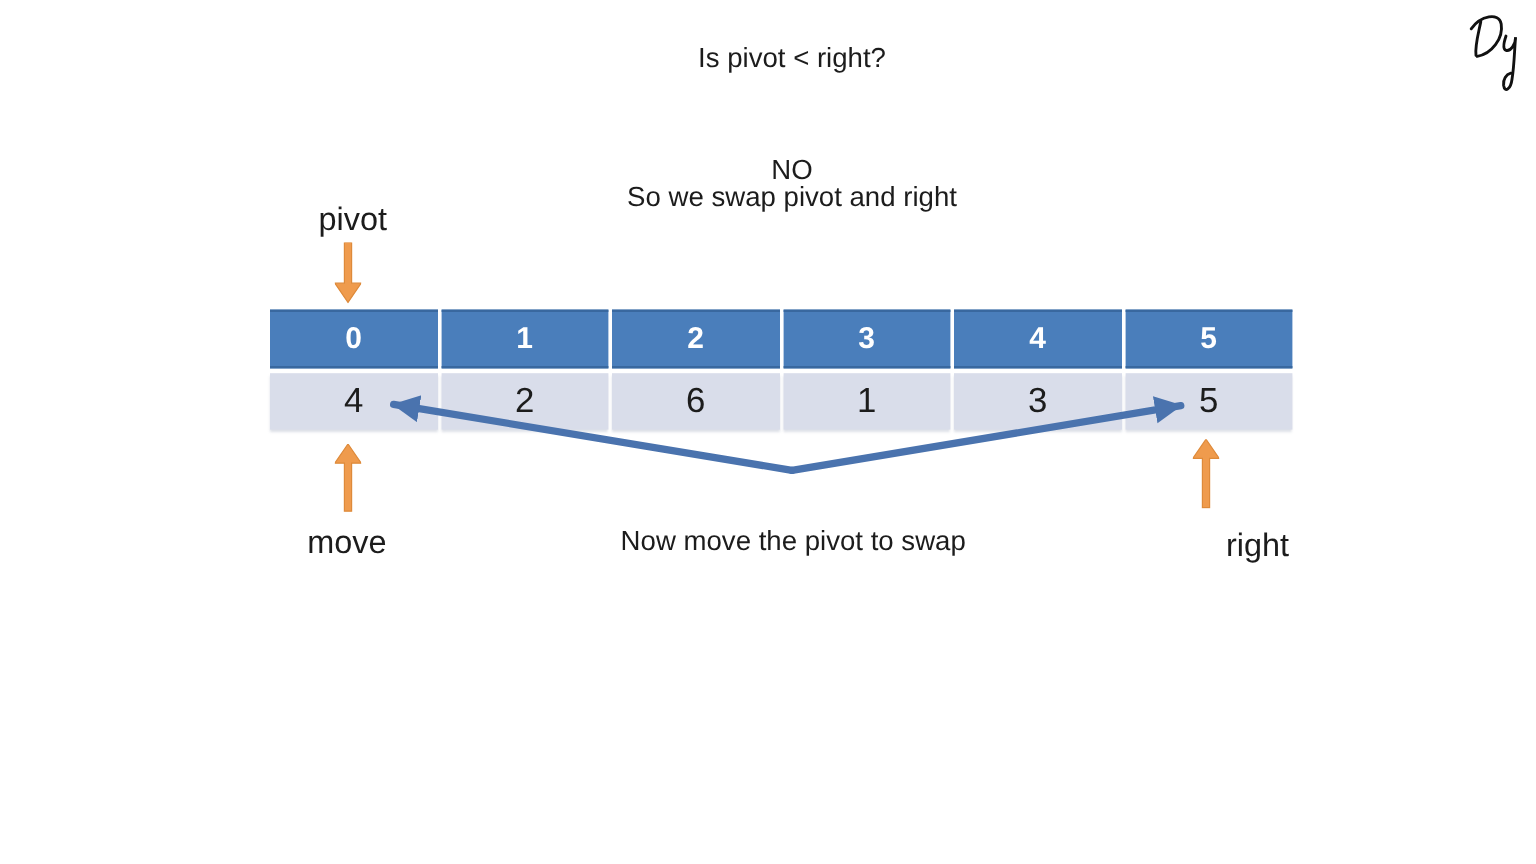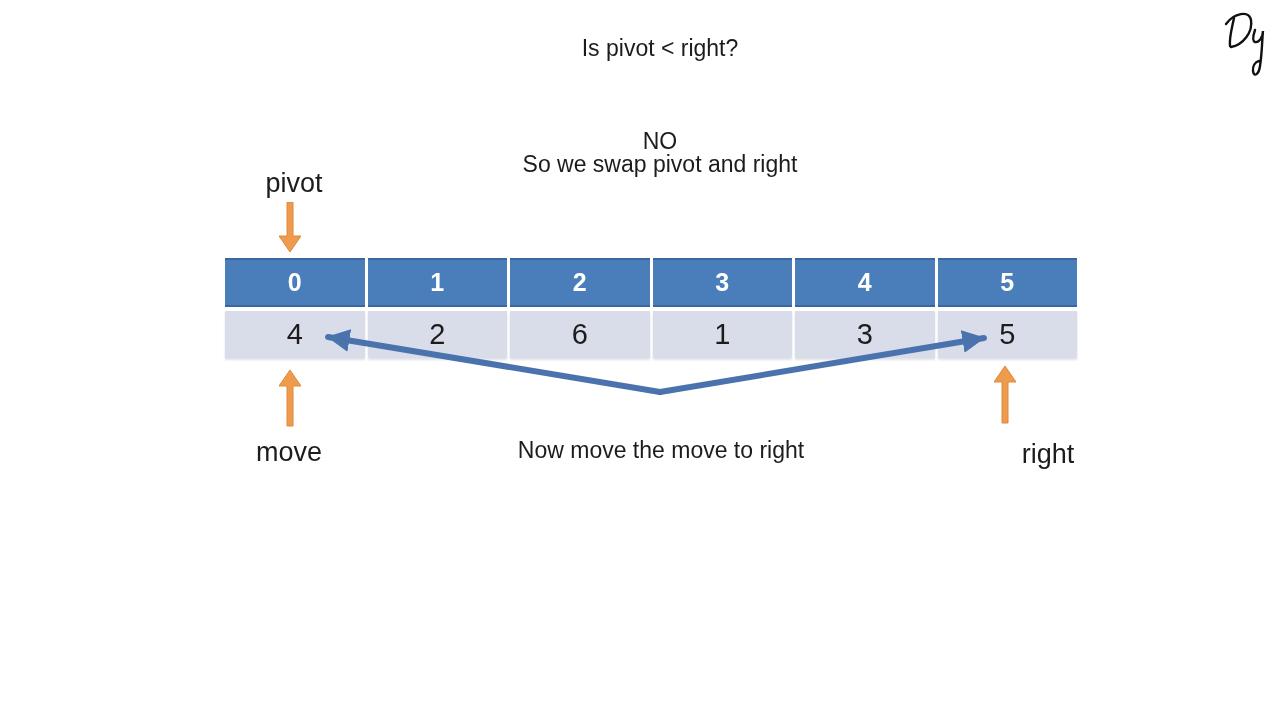--- a/index.html
+++ b/index.html
@@ -86,21 +86,21 @@
   </defs>
   <path d="M350,74 L18,19" fill="none" stroke-width="6" stroke-linecap="round" marker-end="url(#swapHead)" stroke="#4A73AE"></path>
   <path d="M350,74 L674,20" fill="none" stroke-width="6" stroke-linecap="round" marker-end="url(#swapHead)" stroke="#4A73AE"></path>
 </svg>
 
 <svg class="abs" style="left:279px; top:370px;" width="22" height="57" viewBox="0 0 22 57">
   <path d="M11,0 L22,16 L14,16 L14,56 L8,56 L8,16 L0,16 Z" stroke-width="1" fill="#EF9B4D" style="stroke: rgb(222, 138, 58);"></path>
 </svg>
 <div class="abs ctr label" style="left:289px; top:437px;">move</div>
 
-<div class="abs ctr headline" style="left:661px; top:437px;">Now move the move to right</div>
+<div class="abs ctr headline" style="left:661px; top:437px;">Now move the pivot to swap</div>
 
 <svg class="abs" style="left:994px; top:366px;" width="22" height="58" viewBox="0 0 22 58">
   <path d="M11,0 L22,16 L14,16 L14,57 L8,57 L8,16 L0,16 Z" stroke-width="1" fill="#EF9B4D" style="stroke: rgb(222, 138, 58);"></path>
 </svg>
 <div class="abs ctr label" style="left:1048px; top:439px;">right</div>
 
 <svg class="abs" style="left:1218px; top:8px;" width="52" height="76" viewBox="0 0 52 76" role="img" aria-label="Dy">
   <g fill="none" stroke="#111111" stroke-width="2.4" stroke-linecap="round">
     <path d="M16 10 C 14 20 11 30 12 38"></path>
     <path d="M8 16 C 16 5 31 2 33 12 C 35 24 25 37 13 39"></path>

